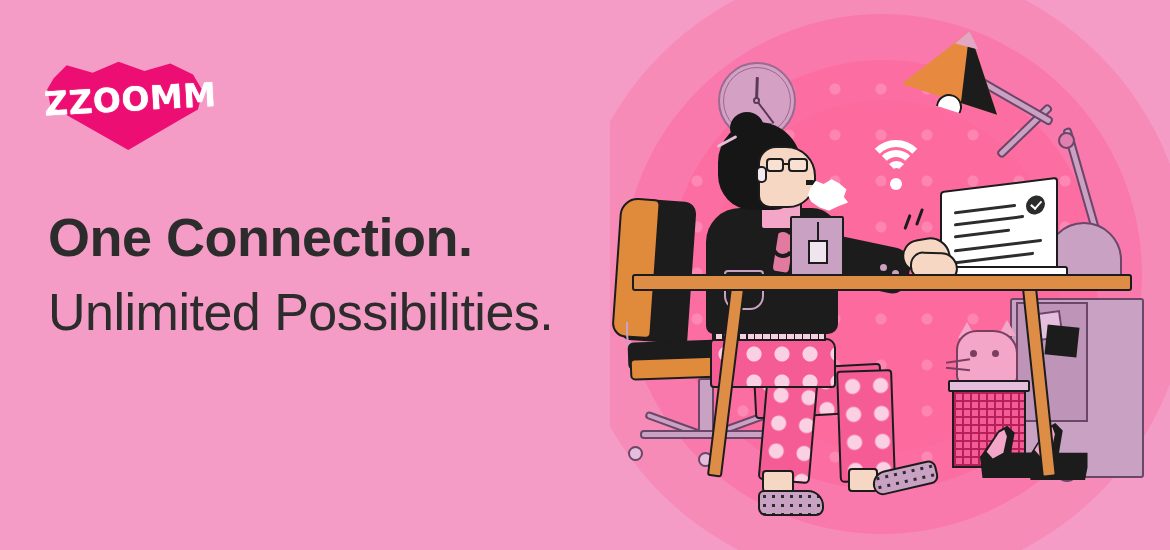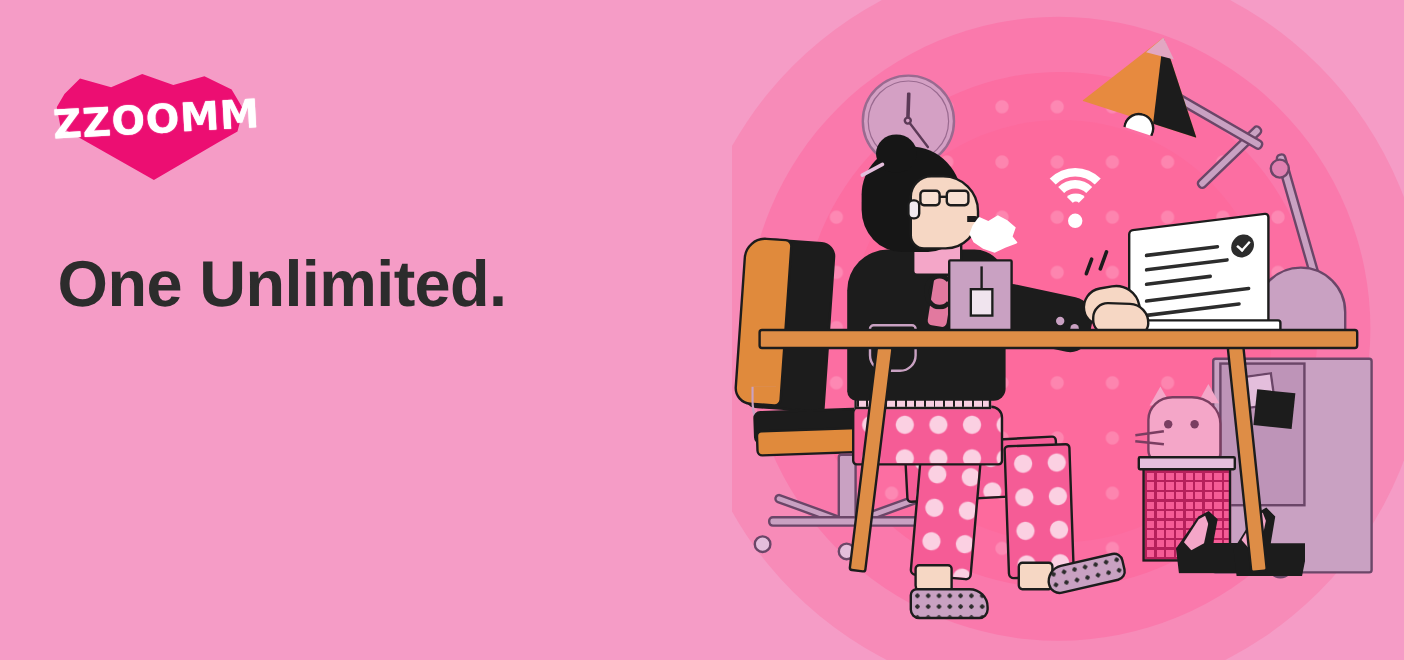--- a/index.html
+++ b/index.html
@@ -459,21 +459,22 @@
 <body>
 
 <div class="banner">
 
   <div class="logo-wrap">
     <div class="logo-badge"></div>
     <div class="logo-text">ZZOOMM</div>
   </div>
 
   <div class="headline">
-    <div class="line1">One Unlimited.</div>
+    <div class="line1">One Connection.</div>
+    <div class="line2">Unlimited Possibilities.</div>
   </div>
 
   <div class="scene">
 
     <div class="ring r1"></div>
     <div class="ring r2"></div>
     <div class="ring r3"></div>
     <div class="ring r4"></div>
     <div class="dots"></div>
 

